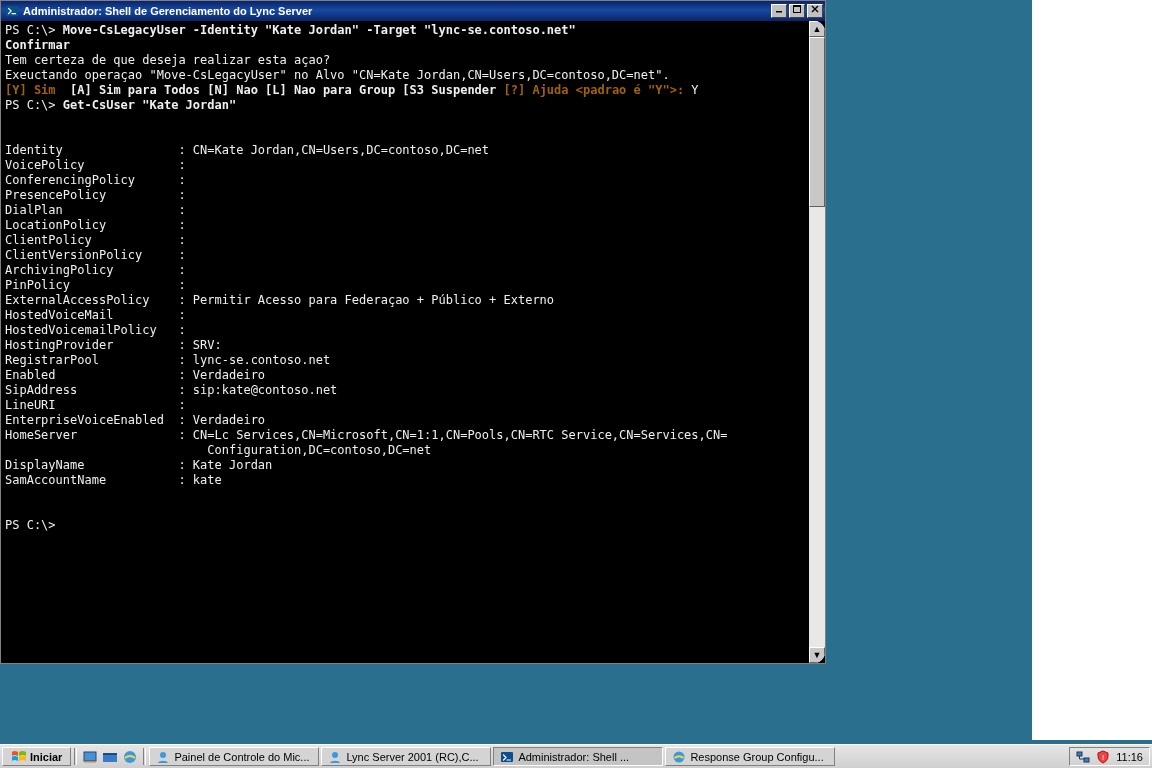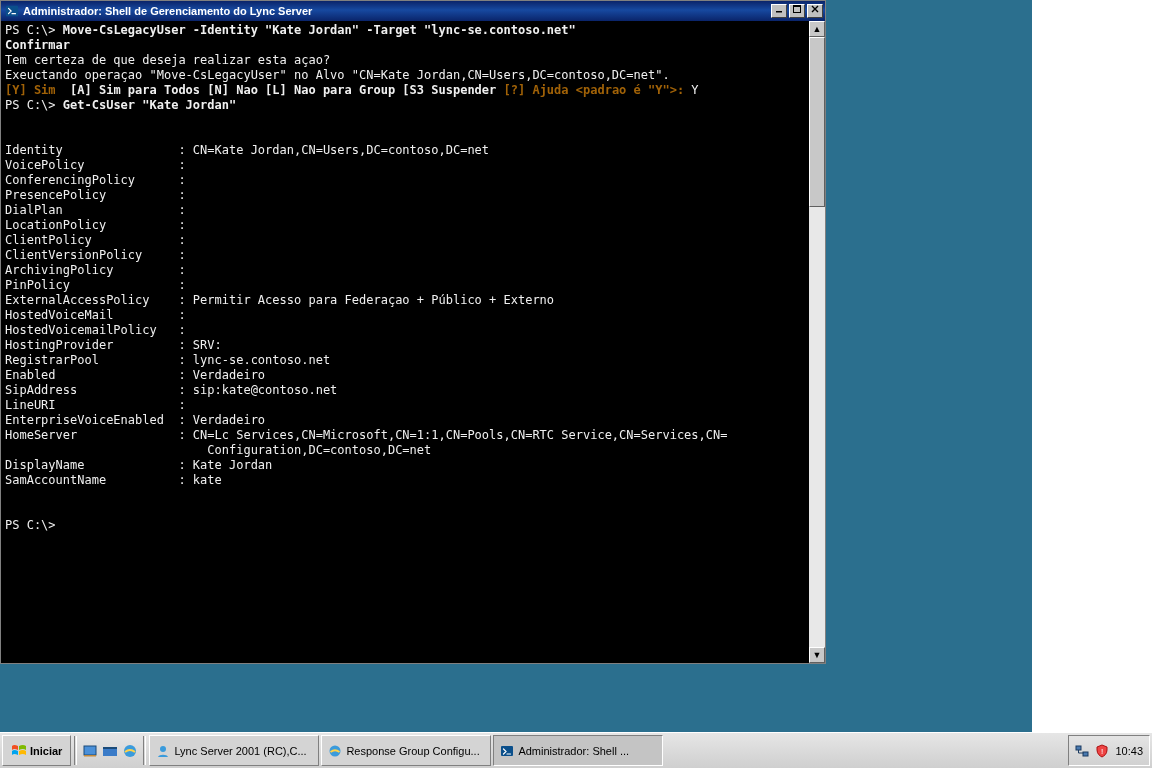--- a/index.html
+++ b/index.html
@@ -38,21 +38,21 @@
     width: 16px; height: 14px;
     background: #c0c0c0;
     border: 1px solid #ffffff;
     border-right-color: #404040; border-bottom-color: #404040;
     font-size: 9px; line-height: 12px; text-align: center;
     color: #000; font-family: "Small Fonts", sans-serif;
     cursor: default;
   }
   .winbtn svg { display:block; margin:auto; }
 
-  .term-wrap { position: relative; flex: 1; background: #000; overflow: hidden; }
+  .term-wrap { position: relative; flex: 1; background: #000; overflow: hidden; border-radius: 11px; }
   .term {
     position: absolute; inset: 0 16px 0 0;
     padding: 2px 4px;
     font-family: "Lucida Console", "Consolas", monospace;
     font-size: 12px;
     line-height: 15px;
     color: #f0f0f0;
     white-space: pre;
   }
   .scrollbar {
@@ -73,21 +73,21 @@
     position:absolute; left:0; right:0; top:0; height:170px;
     background:#c8c8c8;
     border:1px solid #ffffff;
     border-right-color:#606060; border-bottom-color:#606060;
   }
   .yellow { color: #a16207; }
   .bold { font-weight: bold; }
 
   
   .taskbar {
-    position: absolute; left:0; right:0; bottom:0; height:36px;
+    position: absolute; left:0; right:0; bottom:0; height:24px;
     background: linear-gradient(to bottom, #e6e6e6, #cfcfcf);
     border-top: 1px solid #ffffff;
     display: flex; align-items: stretch;
     font-size: 11px;
   }
   .start-btn {
     display:flex; align-items:center; gap:3px;
     padding: 0 8px;
     border:1px solid #ffffff;
     border-right-color:#808080; border-bottom-color:#808080;
@@ -236,47 +236,54 @@
           </svg>
       </span>
     </div>
     <div class="separator"></div>
     <div class="tasks" id="tasks">
         <div class="task">
           <span class="ticon"><svg width="14" height="14" viewBox="0 0 14 14">
               <circle cx="7" cy="5" r="3" fill="#3a9bdc"></circle>
               <path d="M2 13c1-3 9-3 10 0" fill="#3a9bdc"></path>
             </svg></span>
+          <span class="tlabel">Painel de Controle do Mic...</span>
+        </div>
+        <div class="task">
+          <span class="ticon"><svg width="14" height="14" viewBox="0 0 14 14">
+              <circle cx="7" cy="5" r="3" fill="#3a9bdc"></circle>
+              <path d="M2 13c1-3 9-3 10 0" fill="#3a9bdc"></path>
+            </svg></span>
           <span class="tlabel">Lync Server 2001 (RC),C...</span>
+        </div>
+        <div class="task active">
+          <span class="ticon"><svg width="14" height="14" viewBox="0 0 14 14">
+              <rect x="1" y="2" width="12" height="10" rx="1" fill="#0b4f8b"></rect>
+              <path d="M3.5 5l2.5 2.5L3.5 10M7 10h3.5" stroke="#fff" stroke-width="1.2" fill="none" stroke-linecap="round"></path>
+            </svg></span>
+          <span class="tlabel">Administrador: Shell ...</span>
         </div>
         <div class="task">
           <span class="ticon"><svg width="14" height="14" viewBox="0 0 14 14">
               <circle cx="7" cy="7" r="5.5" fill="#3a9bdc"></circle>
               <path d="M2.5 8 Q7 4.5 11.5 8" stroke="#ffd24a" stroke-width="1.8" fill="none"></path>
             </svg></span>
           <span class="tlabel">Response Group Configu...</span>
-        </div>
-        <div class="task active">
-          <span class="ticon"><svg width="14" height="14" viewBox="0 0 14 14">
-              <rect x="1" y="2" width="12" height="10" rx="1" fill="#0b4f8b"></rect>
-              <path d="M3.5 5l2.5 2.5L3.5 10M7 10h3.5" stroke="#fff" stroke-width="1.2" fill="none" stroke-linecap="round"></path>
-            </svg></span>
-          <span class="tlabel">Administrador: Shell ...</span>
         </div>
       </div>
     <div class="tray">
       <span class="ticon">
         <svg width="14" height="14" viewBox="0 0 14 14">
             <rect x="1" y="2" width="5" height="4" fill="#4a7ab0" stroke="#1a3a60"></rect>
             <rect x="8" y="8" width="5" height="4" fill="#4a7ab0" stroke="#1a3a60"></rect>
             <path d="M3.5 6v3h5" stroke="#1a3a60" fill="none"></path>
           </svg>
       </span>
       <span class="ticon">
         <svg width="14" height="14" viewBox="0 0 14 14">
             <path d="M7 1l5 2v3c0 4-3 6-5 7-2-1-5-3-5-7V3z" fill="#e44" stroke="#a11"></path>
             <text x="7" y="10" font-size="8" fill="#fff" text-anchor="middle">!</text>
           </svg>
       </span>
-      <span class="clock">10:43</span>
+      <span class="clock">11:16</span>
     </div>
   </div>
 </div>
 
 </body></html>

